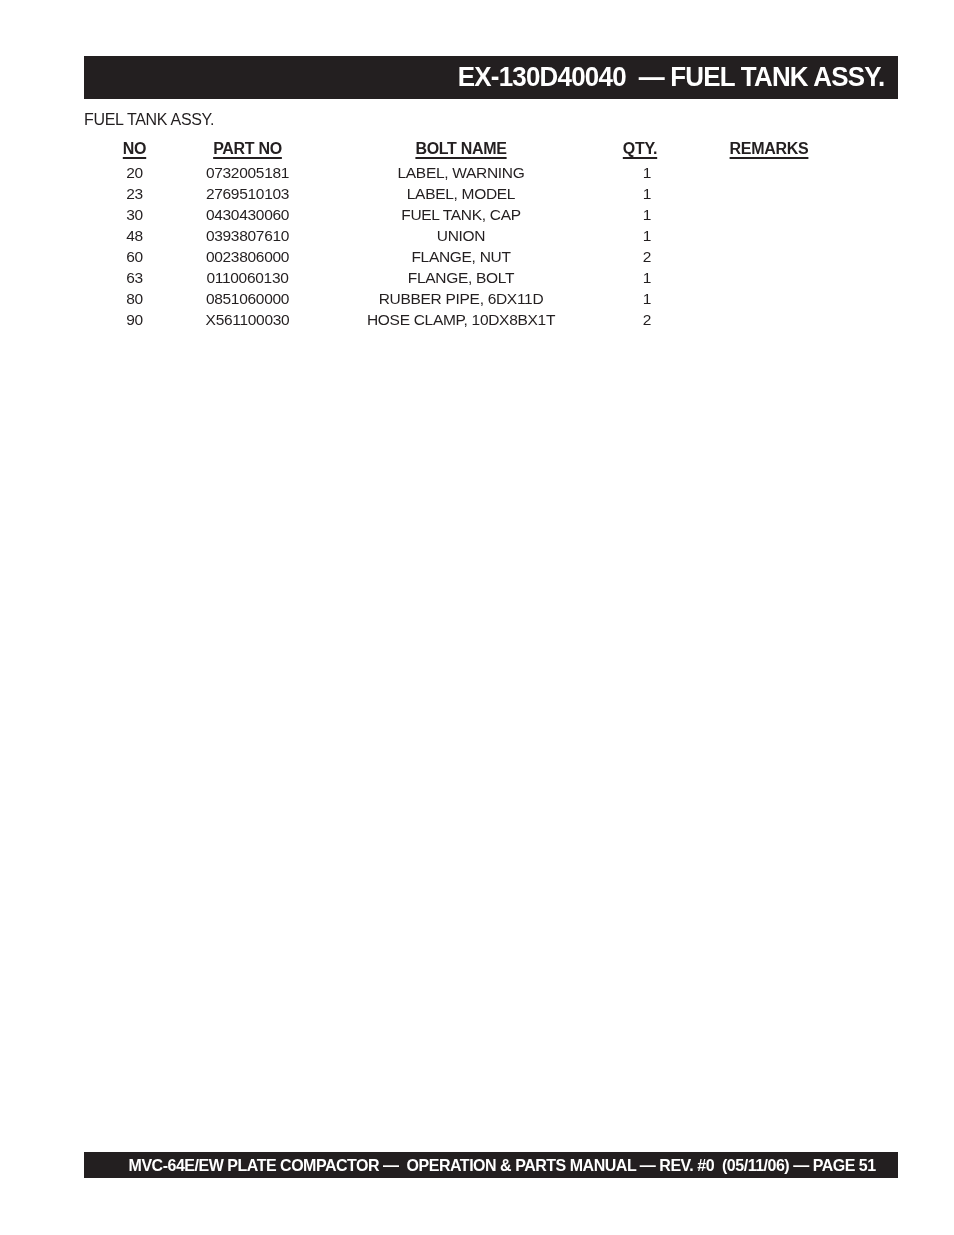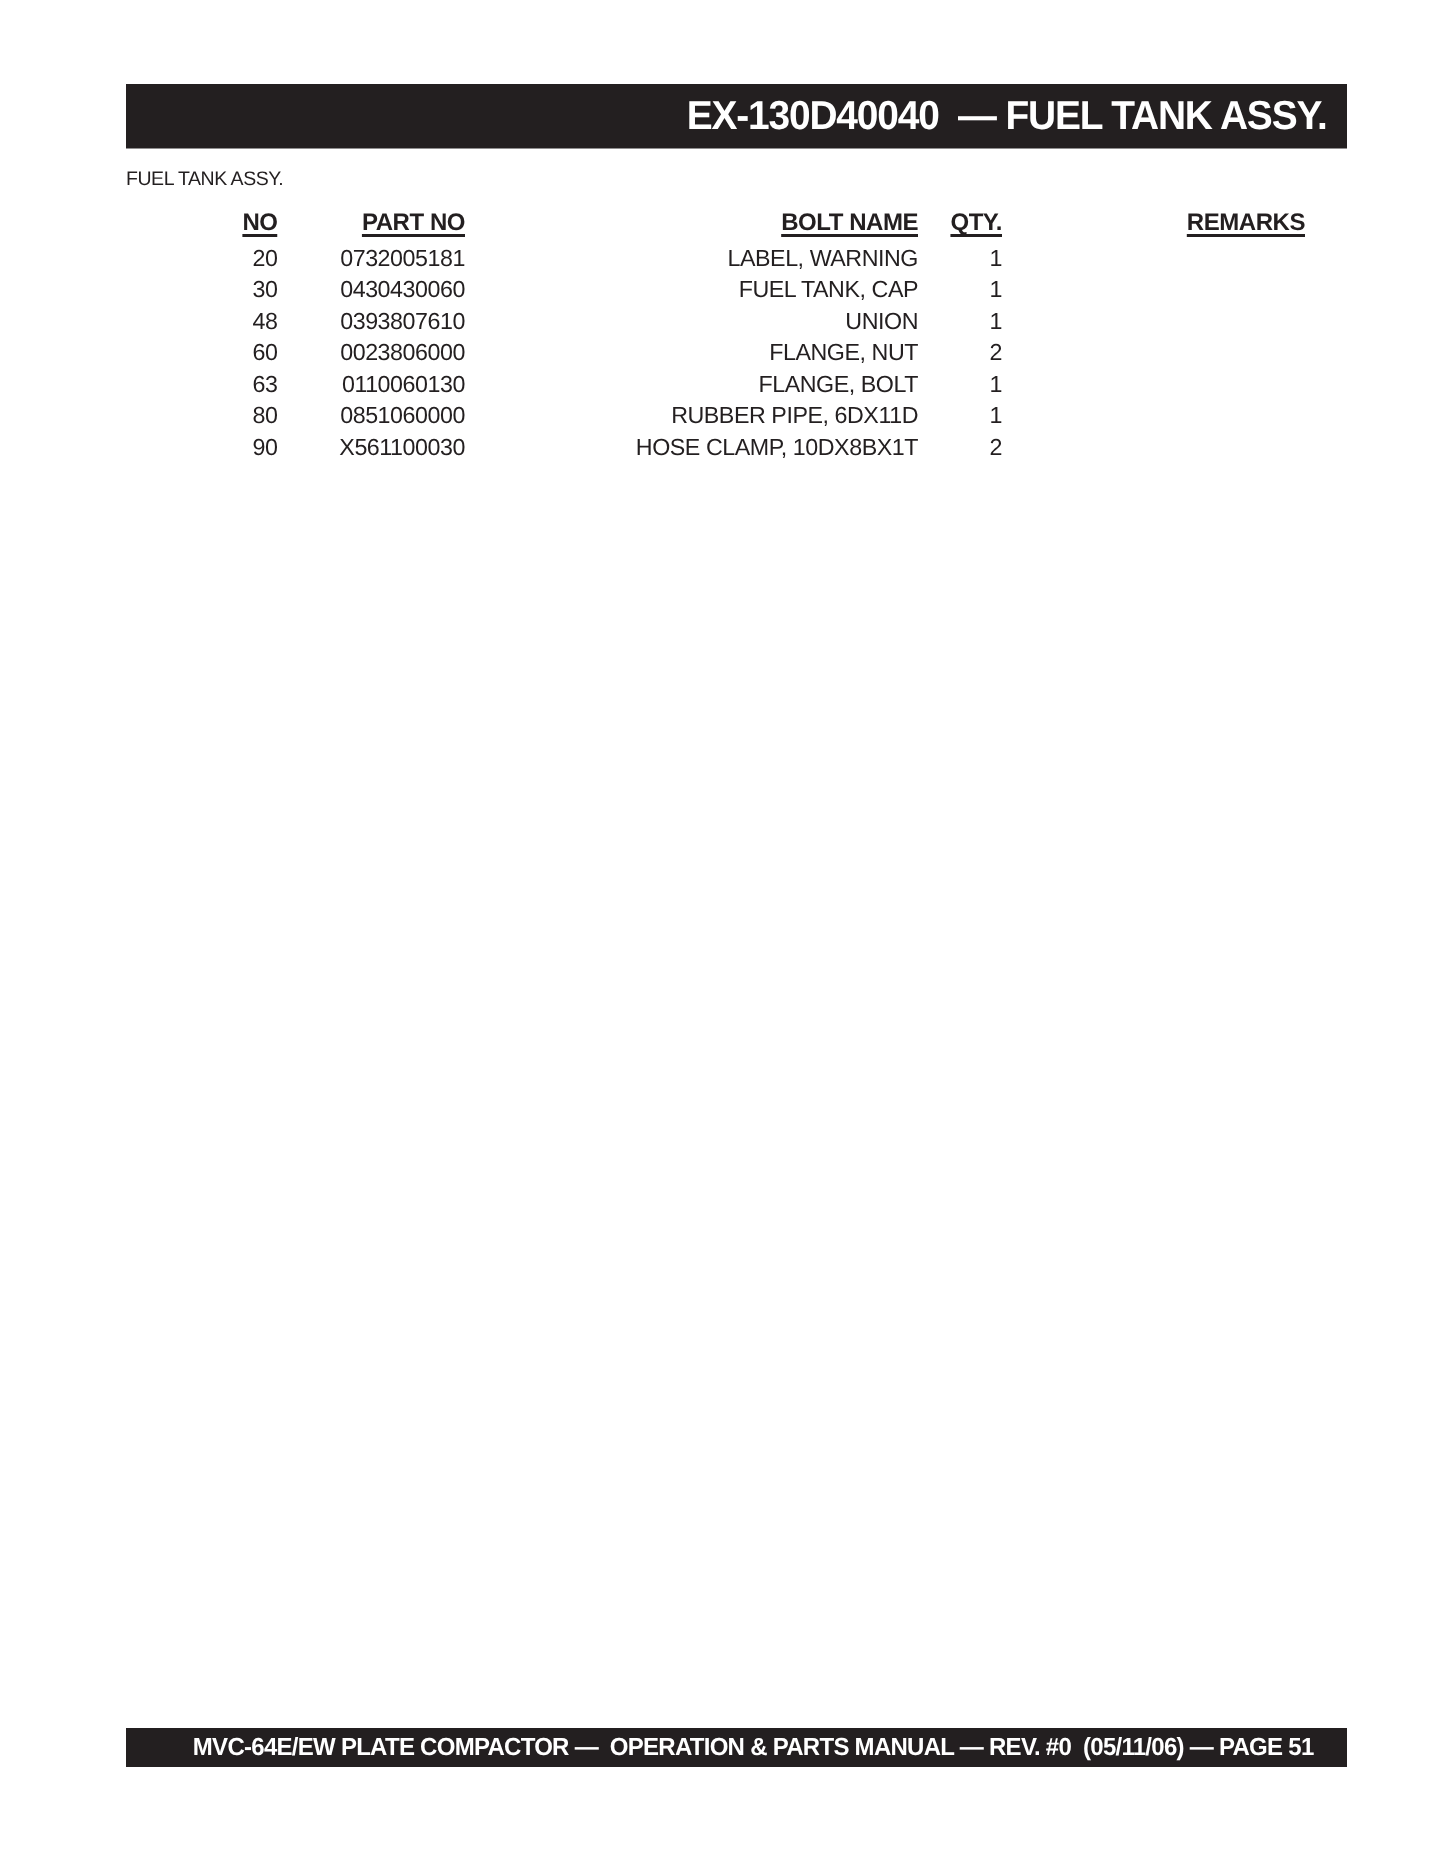--- a/index.html
+++ b/index.html
@@ -31,40 +31,40 @@
     letter-spacing: -0.8px;
     white-space: pre;
     transform: scaleX(0.96);
     transform-origin: right center;
   }
 
   
   .section-label {
     position: absolute;
     left: 84px; top: 111px;
-    font-size: 13px;
+    font-size: 16px;
     letter-spacing: -0.3px;
     white-space: pre;
   }
 
   
   table.parts {
     position: absolute;
     left: 84px; top: 138px;
     width: 786px;
     border-collapse: collapse;
     table-layout: fixed;
   }
   table.parts col.c-no      { width: 101px; }
   table.parts col.c-partno  { width: 125px; }
   table.parts col.c-name    { width: 302px; }
   table.parts col.c-qty     { width: 56px;  }
   table.parts col.c-remarks { width: 202px; }
   table.parts th, table.parts td {
-    text-align: right;
+    text-align: center;
     vertical-align: top;
     font-size: 15.5px;
     letter-spacing: -0.3px;
     white-space: pre;
     padding: 0;
     height: 21px;
     line-height: 21px;
     overflow: hidden;
   }
   table.parts th {
@@ -132,20 +132,27 @@
     <tbody>
 
     <tr>
       <td>20</td>
       <td>0732005181</td>
       <td>LABEL, WARNING</td>
       <td class="qty">1</td>
       <td></td>
     </tr>
 
+    <tr>
+      <td>23</td>
+      <td>2769510103</td>
+      <td>LABEL, MODEL</td>
+      <td class="qty">1</td>
+      <td></td>
+    </tr>
 
     <tr>
       <td>30</td>
       <td>0430430060</td>
       <td>FUEL TANK, CAP</td>
       <td class="qty">1</td>
       <td></td>
     </tr>
 
 

